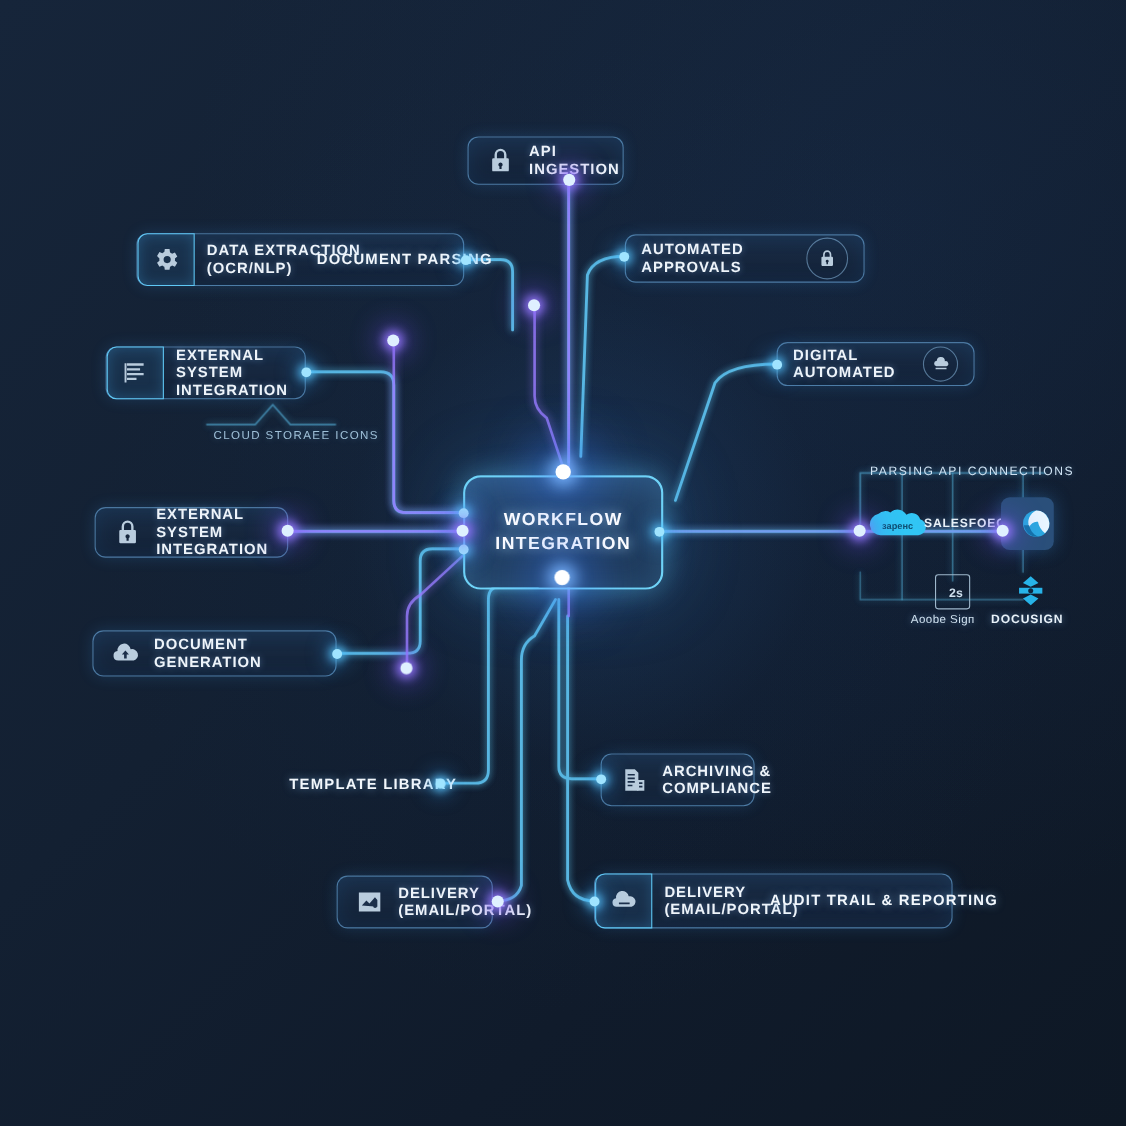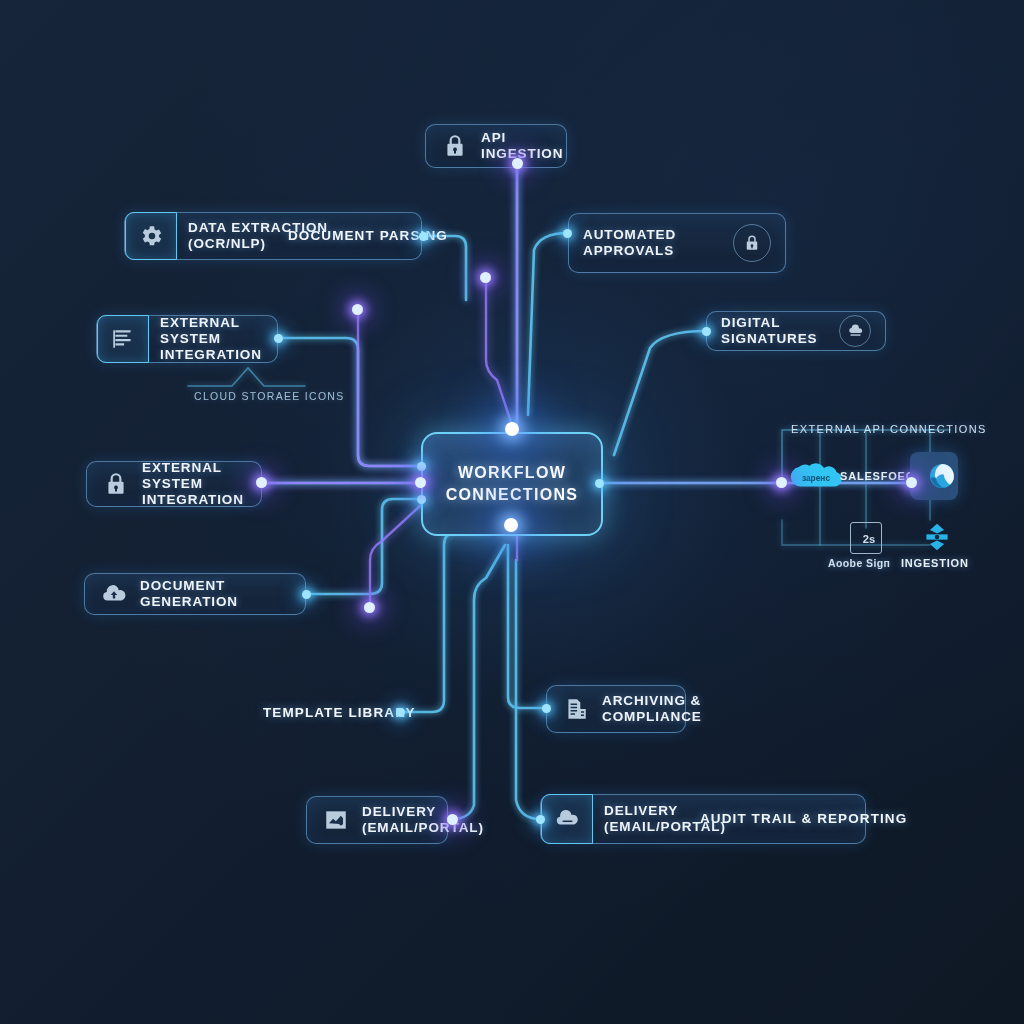--- a/index.html
+++ b/index.html
@@ -48,21 +48,21 @@
     box-shadow:0 0 8px 3px rgba(90,200,255,0.75),0 0 18px 7px rgba(60,160,240,0.35);}
   .dot.violet{width:11px;height:11px;background:#dff0ff;
     box-shadow:0 0 9px 4px rgba(150,120,255,0.85),0 0 24px 10px rgba(110,80,230,0.45);}
   .dot.star{width:14px;height:14px;background:#ffffff;
     box-shadow:0 0 14px 6px rgba(120,180,255,0.95),0 0 46px 20px rgba(60,120,255,0.5);}
 
   #api-cluster{position:absolute;left:778px;top:440px;width:178px;height:118px;}
   .api-logo{position:absolute;display:flex;align-items:center;justify-content:flex-end;}
   .api-name{position:absolute;color:#e8f1f8;font-size:11px;font-weight:700;letter-spacing:0.8px;
     text-shadow:0 0 7px rgba(140,200,255,0.5);white-space:nowrap;}
-  .api-name.soft{color:#cfe0ee;font-weight:700;font-size:10.5px;letter-spacing:0.4px;}
+  .api-name.soft{color:#cfe0ee;font-weight:400;font-size:10.5px;letter-spacing:0.4px;}
 </style>
 </head>
 <body>
 
 <div id="stage">
 
   <svg class="wires" viewBox="0 0 1024 1024">
     <defs>
       <filter id="glowC" x="-200%" y="-200%" width="500%" height="500%">
         <feGaussianBlur stdDeviation="3.2" result="b"></feGaussianBlur>
@@ -119,21 +119,21 @@
       <path d="M358,310 L358,455 Q358,466 369,466 L421,466"></path>
       <path d="M262,483 L421,483"></path>
       <path d="M370,608 L370,560 Q370,548 382,541 L421,505"></path>
       <path d="M912,483 L599,483" opacity="0.45"></path>
       <path d="M517,525 L517,560"></path>
     </g>
   </svg>
 
   <div id="center-node">
     <div class="t">WORKFLOW
-CONNECTIONS</div>
+INTEGRATION</div>
   </div>
 
   <div class="node iconbox" style="left:124px;top:212px;width:298px;height:48px;">
     <span class="ico">
       <svg viewBox="0 0 24 24">
           <path fill="currentColor" d="M19.4 13a7.6 7.6 0 000-2l2-1.6-2-3.4-2.4 1a7.6 7.6 0 00-1.7-1L14.9 3h-4l-.4 2.6a7.6 7.6 0 00-1.7 1l-2.4-1-2 3.4L6.4 11a7.6 7.6 0 000 2l-2 1.6 2 3.4 2.4-1a7.6 7.6 0 001.7 1l.4 2.6h4l.4-2.6a7.6 7.6 0 001.7-1l2.4 1 2-3.4zM12.9 15a3 3 0 110-6 3 3 0 010 6z"></path>
         </svg>
     </span>
     <span class="txt">DATA EXTRACTION
 (OCR/NLP)</span>
@@ -142,21 +142,21 @@
   <div class="node" style="left:425px;top:124px;width:142px;height:44px;">
     <span class="ico">
       <svg viewBox="0 0 24 24">
           <path fill="currentColor" d="M12 2a5 5 0 00-5 5v3H6a1 1 0 00-1 1v9a1 1 0 001 1h12a1 1 0 001-1v-9a1 1 0 00-1-1h-1V7a5 5 0 00-5-5zm0 2a3 3 0 013 3v3H9V7a3 3 0 013-3zm0 9.5a1.8 1.8 0 01.9 3.36V19h-1.8v-2.14A1.8 1.8 0 0112 13.5z"></path>
         </svg>
     </span>
     <span class="txt">API INGESTION</span>
   </div>
   <div class="overlay-label" style="left:288px;top:228px;">DOCUMENT PARSING</div>
 
-  <div class="node circ-ico" style="left:568px;top:213px;width:218px;height:60px;">
+  <div class="node circ-ico" style="left:568px;top:213px;width:218px;height:44px;">
     <span class="txt">AUTOMATED APPROVALS</span>
     <span class="ico">
       <svg viewBox="0 0 24 24" style="width:18px;height:18px;">
           <path fill="currentColor" d="M12 2a5 5 0 00-5 5v3H6a1 1 0 00-1 1v9a1 1 0 001 1h12a1 1 0 001-1v-9a1 1 0 00-1-1h-1V7a5 5 0 00-5-5zm0 2a3 3 0 013 3v3H9V7a3 3 0 013-3zm0 9.5a1.8 1.8 0 01.9 3.36V19h-1.8v-2.14A1.8 1.8 0 0112 13.5z"></path>
         </svg>
     </span>
   </div>
 
   <div class="node iconbox" style="left:96px;top:315px;width:182px;height:48px;">
     <span class="ico">
@@ -164,21 +164,21 @@
           <path fill="currentColor" d="M5 4h14v2H5zM5 8h11v2H5zM5 12h14v2H5zM5 16h8v2H5z"></path>
           <path fill="currentColor" d="M3 4h1.6v16H3z"></path>
         </svg>
     </span>
     <span class="txt">EXTERNAL SYSTEM
 INTEGRATION</span>
   </div>
   <div class="caption" style="left:194px;top:390px;">CLOUD STORAEE ICONS</div>
 
   <div class="node circ-ico" style="left:706px;top:311px;width:180px;height:40px;">
-    <span class="txt">DIGITAL SIGNATURES</span>
+    <span class="txt">DIGITAL AUTOMATED</span>
     <span class="ico" style="width:30px;height:30px;">
       <svg viewBox="0 0 24 24" style="width:17px;height:17px;">
           <path fill="currentColor" d="M6 14a3.5 3.5 0 01.5-6.95A5 5 0 0116.9 7.6 3.2 3.2 0 0119 14H6z"></path>
           <path fill="currentColor" d="M5 16h14v2H5z"></path>
         </svg>
     </span>
   </div>
 
   <div class="node" style="left:86px;top:461px;width:176px;height:46px;">
     <span class="ico">
@@ -232,21 +232,21 @@
       <svg viewBox="0 0 24 24">
           <path fill="currentColor" d="M6 17a3.6 3.6 0 01-.4-7.15A5.2 5.2 0 0116.2 8.2 3.5 3.5 0 0118.6 17H6z"></path>
           <path fill="#1c2f4a" d="M8 13.4h9v1.4H8z"></path>
         </svg>
     </span>
     <span class="txt">DELIVERY
 (EMAIL/PORTAL)</span>
   </div>
   <div class="overlay-label" style="left:700px;top:811px;">AUDIT TRAIL &amp; REPORTING</div>
 
-  <div class="caption" style="left:791px;top:423px;letter-spacing:1.4px;font-size:11px;color:#cfe2f2;">EXTERNAL API CONNECTIONS</div>
+  <div class="caption" style="left:791px;top:423px;letter-spacing:1.4px;font-size:11px;color:#cfe2f2;">PARSING API CONNECTIONS</div>
 
   <div id="api-cluster">
 
     <div class="api-logo" style="left:10px;top:20px;width:56px;height:36px;">
       <svg viewBox="0 0 60 38" style="width:56px;height:36px;">
         <path fill="#31c5f4" d="M23 6a10 10 0 0115.6 2.3A8.6 8.6 0 0152 12.5a8 8 0 01-2 15.6H14A10.5 10.5 0 0111.5 7.3 9.6 9.6 0 0123 6z"></path>
         <text x="30" y="22" text-anchor="middle" font-family="Liberation Sans, sans-serif" font-size="9" font-weight="700" fill="#0e4f72">заpeнc</text>
       </svg>
     </div>
     <div class="api-name" style="left:62px;top:30px;">SALESFOECE</div>
@@ -267,21 +267,21 @@
     <div class="api-name soft" style="left:50px;top:117px;">Aoobe Sigп</div>
 
     <div class="api-logo" style="left:140px;top:80px;width:34px;height:34px;">
       <svg viewBox="0 0 34 34" style="width:30px;height:30px;">
         <path fill="#27b3e8" d="M17 2l8 7-8 4-8-4z"></path>
         <path fill="#27b3e8" d="M17 32l-8-7 8-4 8 4z"></path>
         <rect x="5" y="14" width="24" height="6" fill="#27b3e8"></rect>
         <circle cx="17" cy="17" r="2.6" fill="#0e2740"></circle>
       </svg>
     </div>
-    <div class="api-name" style="left:123px;top:117px;">INGESTION</div>
+    <div class="api-name" style="left:123px;top:117px;">DOCUSIGN</div>
   </div>
 
   <div class="dot violet" style="left:512px;top:158px;"></div>
   <div class="dot cyan" style="left:419px;top:232px;"></div>
   <div class="dot cyan" style="left:563px;top:229px;"></div>
   <div class="dot violet" style="left:480px;top:272px;"></div>
   <div class="dot violet" style="left:352px;top:304px;"></div>
   <div class="dot cyan" style="left:274px;top:334px;"></div>
   <div class="dot cyan" style="left:702px;top:327px;"></div>
   <div class="dot violet" style="left:256px;top:477px;"></div>

